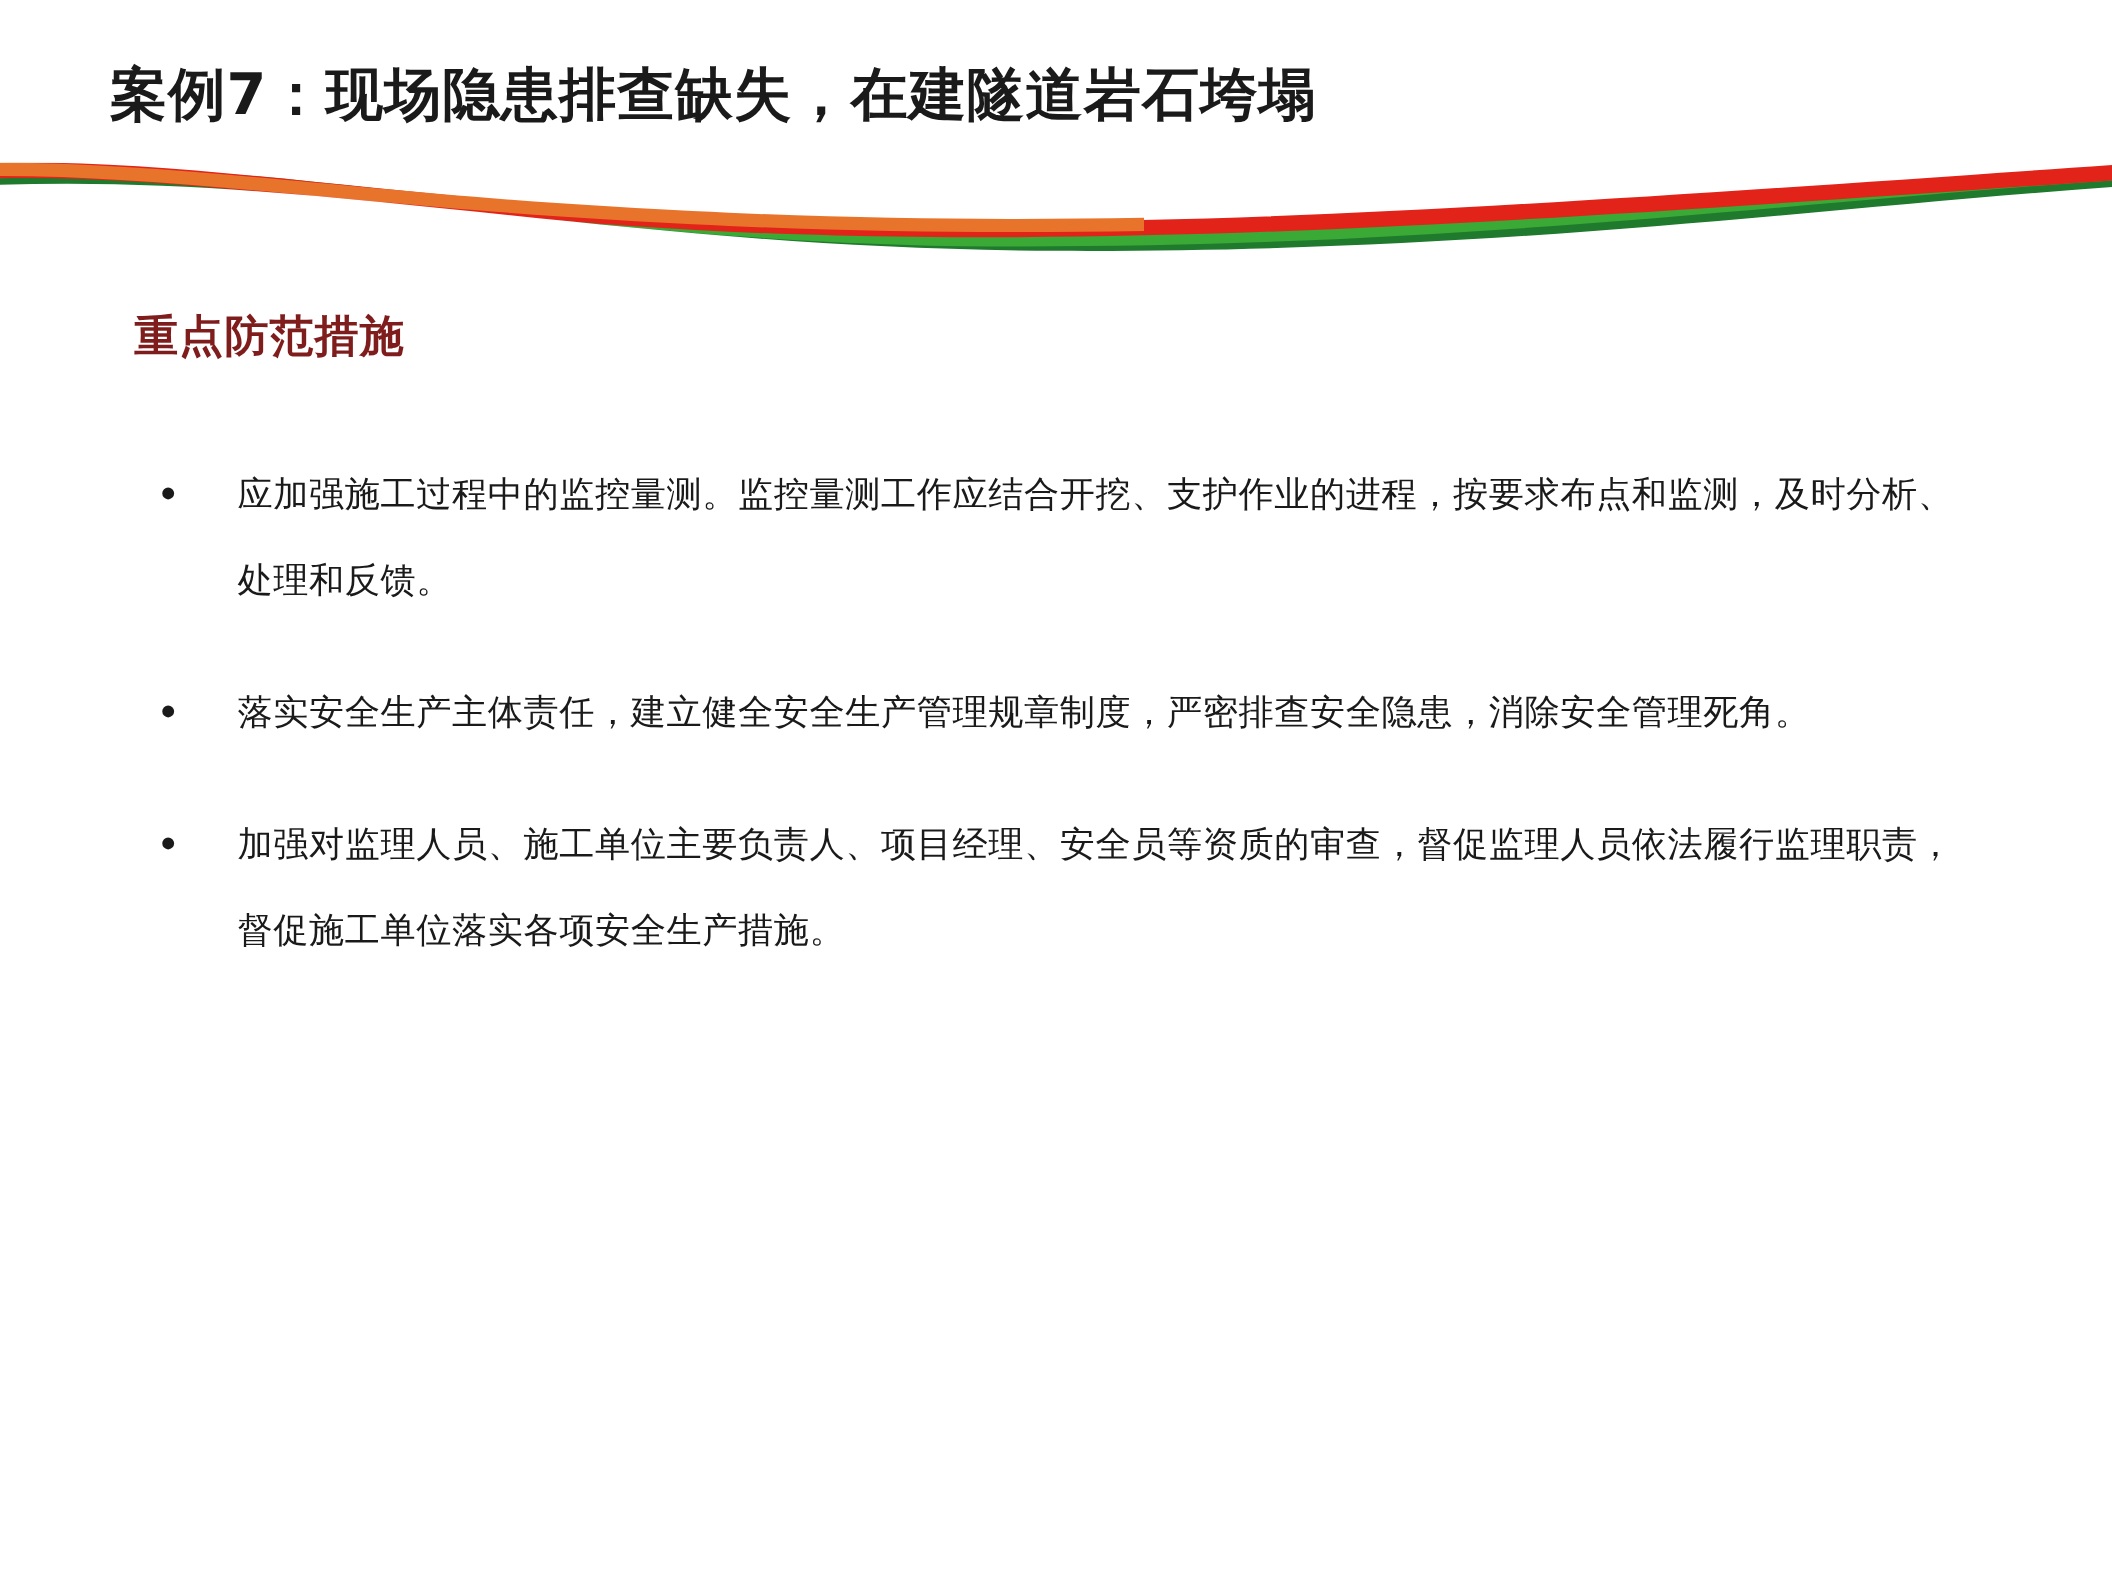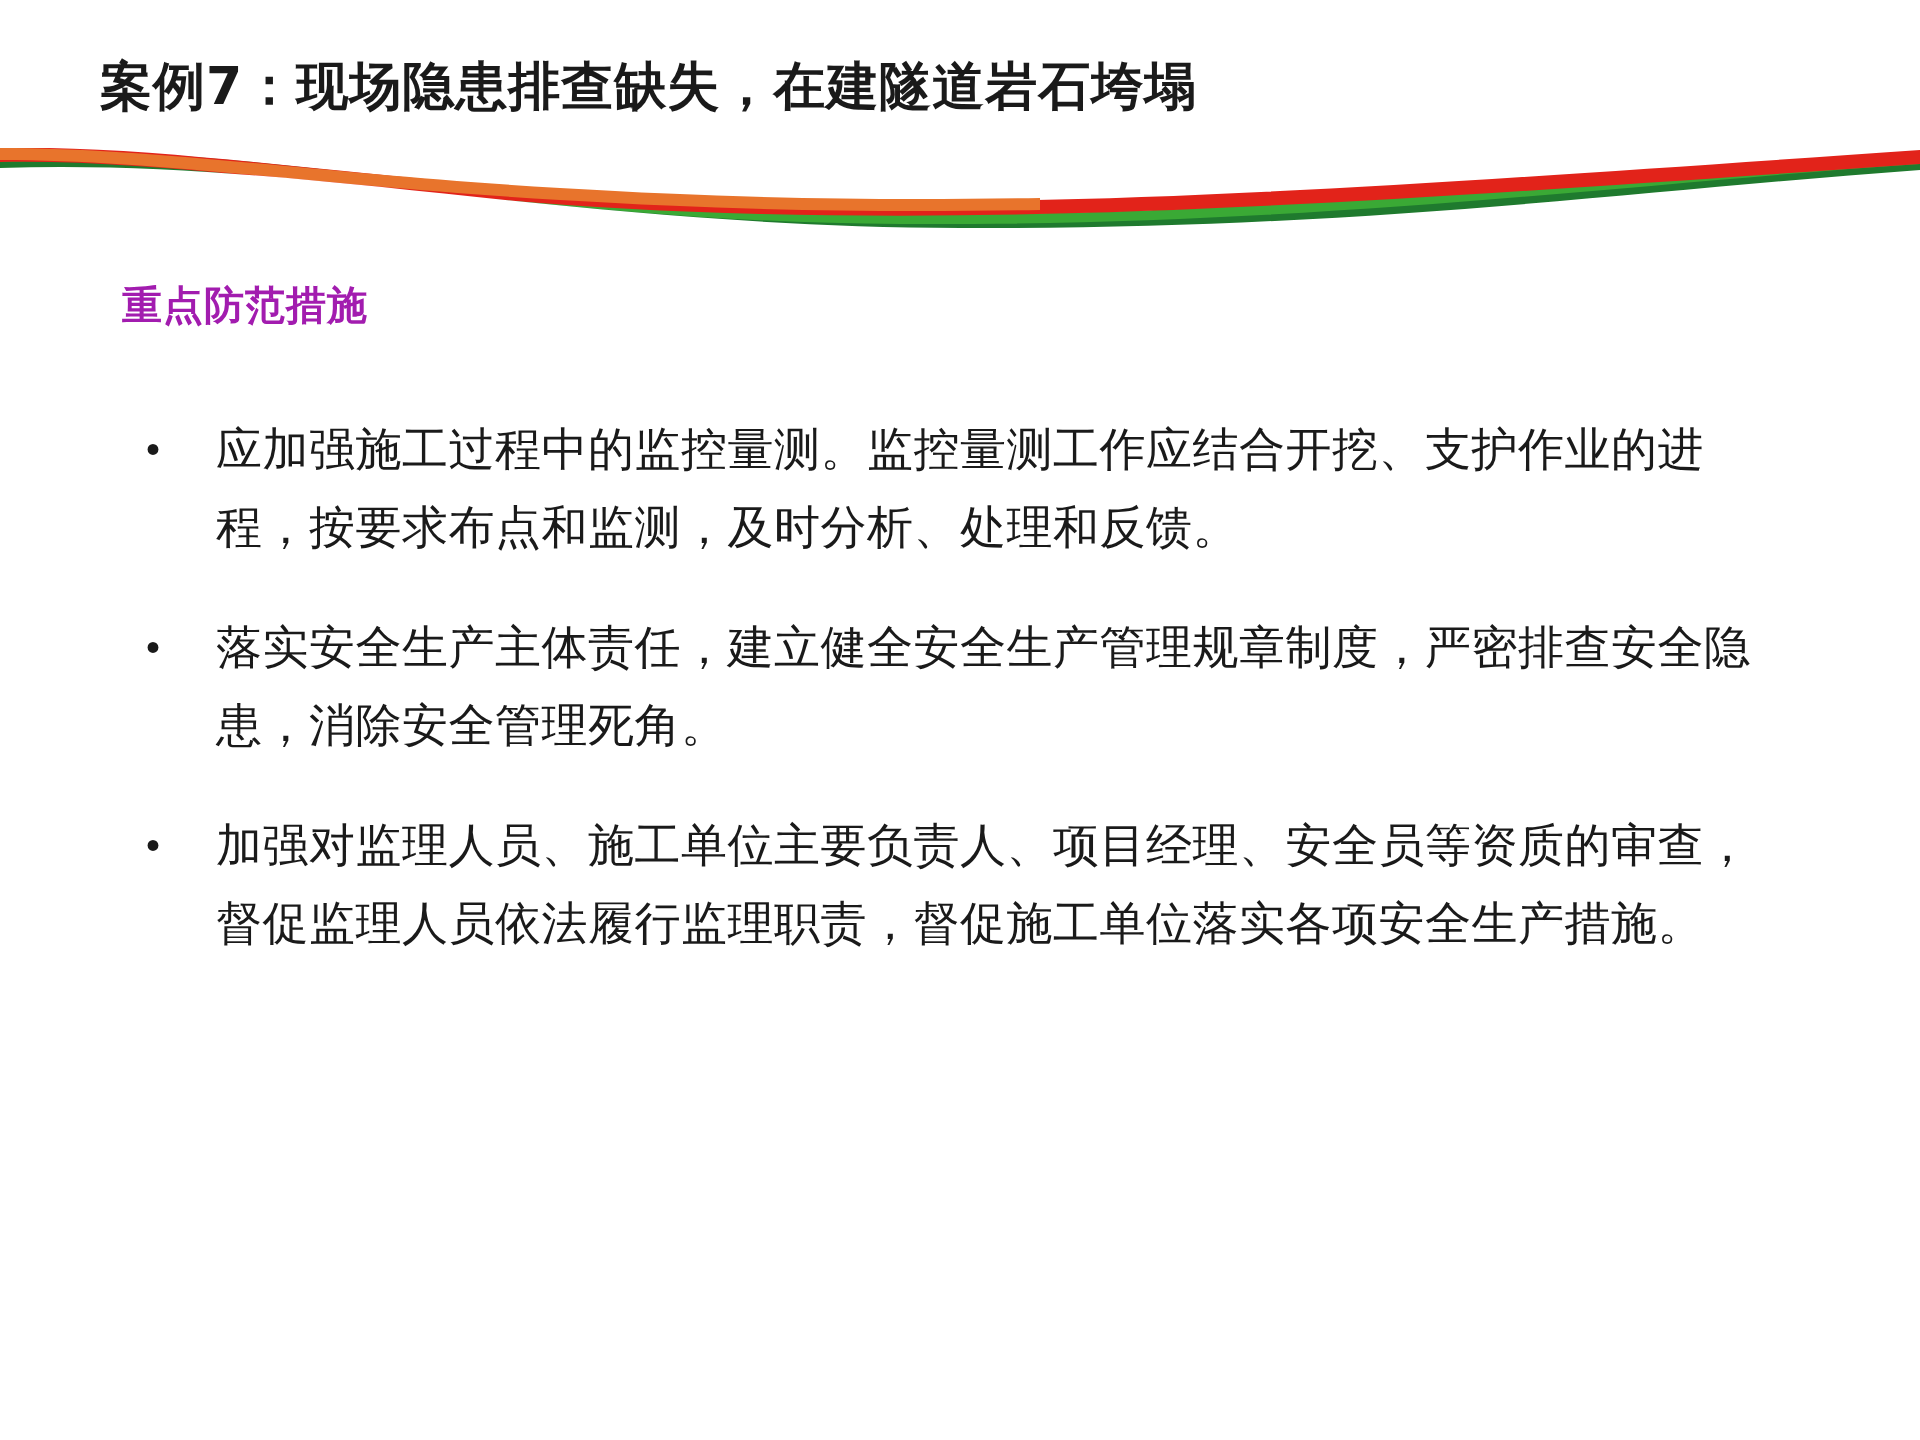--- a/index.html
+++ b/index.html
@@ -38,21 +38,21 @@
     width: 1920px;
     height: 100px;
   }
   
   .section-heading {
     position: absolute;
     left: 122px;
     top: 278px;
     font-size: 40px;
     font-weight: bold;
-    color: #a21caf;
+    color: #7f1d1d;
     font-family: "DejaVu Sans", "Liberation Sans", sans-serif;
     letter-spacing: 1px;
   }
   
   .bullets {
     position: absolute;
     left: 130px;
     top: 410px;
     width: 1680px;
   }
@@ -66,21 +66,21 @@
     width: 86px;
     font-size: 40px;
     line-height: 78px;
     color: #1a1a1a;
     text-align: left;
     padding-left: 16px;
     box-sizing: border-box;
   }
   .bullet-text {
     flex: 1 1 auto;
-    font-size: 46px;
+    font-size: 32px;
     line-height: 78px;
     color: #1a1a1a;
     font-family: "DejaVu Serif", "Liberation Serif", serif;
     letter-spacing: 0.5px;
     max-width: 1560px;
   }
   
   .return-btn {
     position: absolute;
     left: 1640px;

